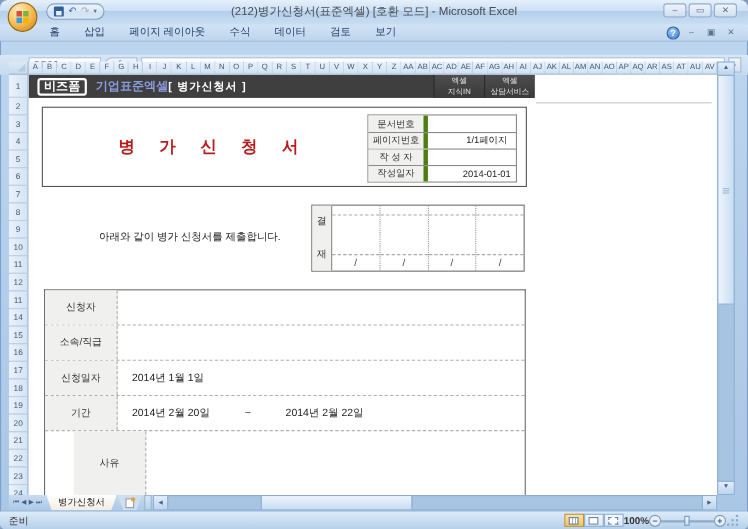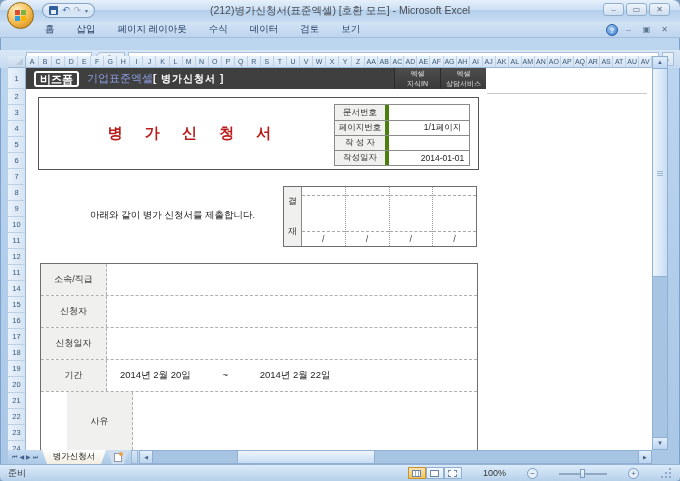--- a/index.html
+++ b/index.html
@@ -44,21 +44,21 @@
   .colh { flex:1; font-size:7px; color:#3a5876; text-align:center; line-height:12px; background:linear-gradient(#eaf2fc,#d1e1f2); border-right:1px solid #bdd0e4; border-bottom:1px solid #9db8d4; overflow:hidden; }
   .rowheaders { position:absolute; top:68px; left:8px; width:18px; height:382px; overflow:hidden; }
   .rowh { height:16px; font-size:7.5px; color:#3a5876; display:flex; align-items:center; justify-content:center; background:linear-gradient(90deg,#eaf2fc,#d4e3f3); border-bottom:1px solid #bdd0e4; border-right:1px solid #9db8d4; }
   .rowh:first-child { height:21px; }
 
   
   .grid { position:absolute; top:68px; left:26px; width:626px; height:382px; background:#fff; overflow:hidden; }
 
   .banner { position:absolute; left:0; top:0; width:460px; height:21px; background:#3f3f3f; display:flex; align-items:center; }
   .logo { margin-left:8px; border:2px solid #fff; border-radius:3px; color:#fff; font-weight:bold; font-size:11px; height:16px; line-height:12px; padding:0 4px; }
-  .brandsub { color:#8b9ce0; font-weight:normal; font-size:11px; margin-left:8px; }
+  .brandsub { color:#8b9ce0; font-weight:bold; font-size:11px; margin-left:8px; }
   .doclabel { color:#fff; font-weight:bold; font-size:10px; letter-spacing:1px; }
   .bbuttons { margin-left:auto; display:flex; height:100%; }
   .bbtn { width:46px; border-left:1px solid #2a2a2a; background:linear-gradient(#4d4d4d,#3a3a3a); color:#e2e2e2; font-size:7px; line-height:1.3; display:flex; flex-direction:column; align-items:center; justify-content:center; }
   .pagebreak-line { position:absolute; left:461px; top:25px; width:160px; height:1px; background:#c9c9c9; }
 
   .titlebox { position:absolute; left:12px; top:29px; width:441px; height:73px; border:1px solid #555; }
   .formtitle { position:absolute; left:15px; top:0; width:280px; height:100%; display:flex; align-items:center; justify-content:center; font-size:15px; font-weight:bold; letter-spacing:9px; color:#b91c1c; white-space:nowrap; }
   .infotable { position:absolute; right:8px; top:6px; width:136px; border:1px solid #8a8a8a; }
   .inforow { display:flex; height:15px; }
   .inforow + .inforow { border-top:1px solid #8a8a8a;gap:27px; }
@@ -101,21 +101,21 @@
   .hscroll { flex:1; display:flex; margin-left:1px; border:1px solid #8fb0d4; background:#a7c4e2; }
   .harrow { width:13px; background:linear-gradient(#e3eefa,#bcd5ee); font-size:5px; color:#44618a; text-align:center; line-height:12px; }
   .harrow.left { border-right:1px solid #8fb0d4; }
   .harrow.right { border-left:1px solid #8fb0d4; }
   .htrack { flex:1; position:relative; }
   .hthumb { position:absolute; left:84px; width:138px; top:0; bottom:0; background:linear-gradient(#eef5fc,#c8ddf2); border-left:1px solid #8fb0d4; border-right:1px solid #8fb0d4; }
 
   
   .statusbar { position:absolute; top:464px; left:0; right:0; bottom:0; background:linear-gradient(#dcebfa,#b6d0ea); border-top:1px solid #93b2d4; display:flex; align-items:center; padding:0 8px; border-radius:0 0 4px 4px; }
   .ready { font-size:9px; color:#333; }
-  .sb-right { margin-left:auto; display:flex; align-items:center; gap:21px; }
+  .sb-right { margin-left:auto; display:flex; align-items:center; gap:0;font-weight:bold; }
   .viewbtns { display:flex; }
   .vb { width:18px; height:12px; border:1px solid #8fb0d4; background:linear-gradient(#f4f8fd,#d9e7f5); display:flex; align-items:center; justify-content:center; }
   .vb.active { background:linear-gradient(#fbe3ae,#f3c35e); border-color:#c79232; }
   .vb i { width:9px; height:7px; border:1px solid #6b86a5; background:#fff; display:block; }
   .vb.v1 i { background:repeating-linear-gradient(90deg,#fff 0 2px,#9ab0c8 2px 3px); }
   .vb.v3 i { border-style:dashed; }
   .zoomlabel { font-size:9px; color:#333; }
   .zbtn { width:11px; height:11px; border-radius:50%; border:1px solid #7a9cc0; background:#e7f0fa; font-size:8px; line-height:9px; text-align:center; color:#44618a; }
   .zslider { width:48px; height:11px; position:relative; }
   .zslider .track { position:absolute; left:0; right:0; top:5px; height:2px; background:#8fa9c4; }
@@ -333,29 +333,30 @@
           <div class="ap-col">
           <div class="ap-top"></div>
           <div class="ap-mid"></div>
           <div class="ap-slash">/</div>
         </div>
         </div>
     </div>
 
     <div class="maintable">
       <div class="mrow">
+        <span class="mlabel">신청자</span>
+        <span class="mvalue"></span>
+      </div>
+      <div class="mrow">
         <span class="mlabel">소속/직급</span>
         <span class="mvalue"></span>
       </div>
       <div class="mrow">
-        <span class="mlabel">신청자</span>
-        <span class="mvalue"></span>
-      </div>
-      <div class="mrow">
         <span class="mlabel">신청일자</span>
+        <span class="mvalue">2014년 1월 1일</span>
       </div>
       <div class="mrow">
         <span class="mlabel">기간</span>
         <span class="mvalue">2014년 2월 20일            ~            2014년 2월 22일</span>
       </div>
       <div class="mrow last">
         <span class="mlabel">사유</span>
         <span class="mvalue"></span>
       </div>
     </div>

